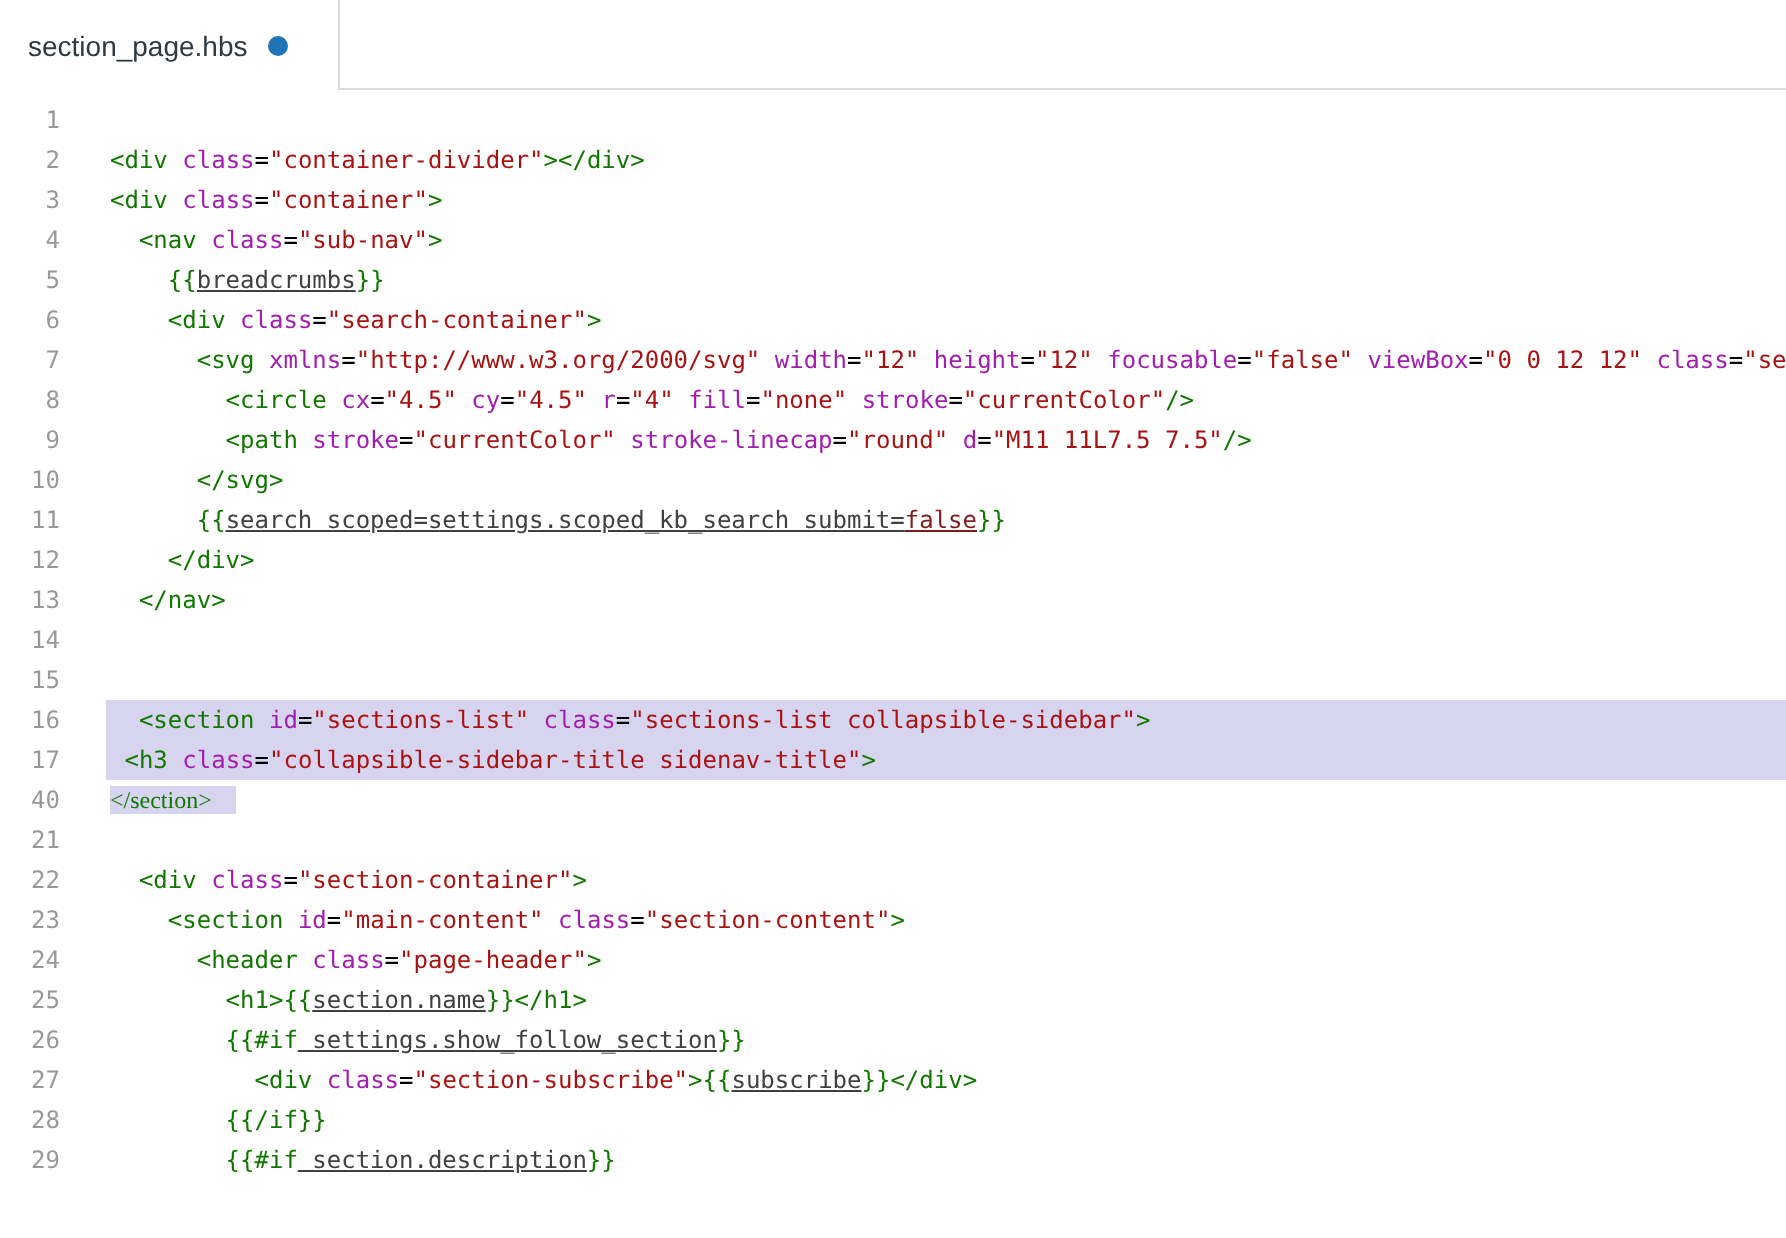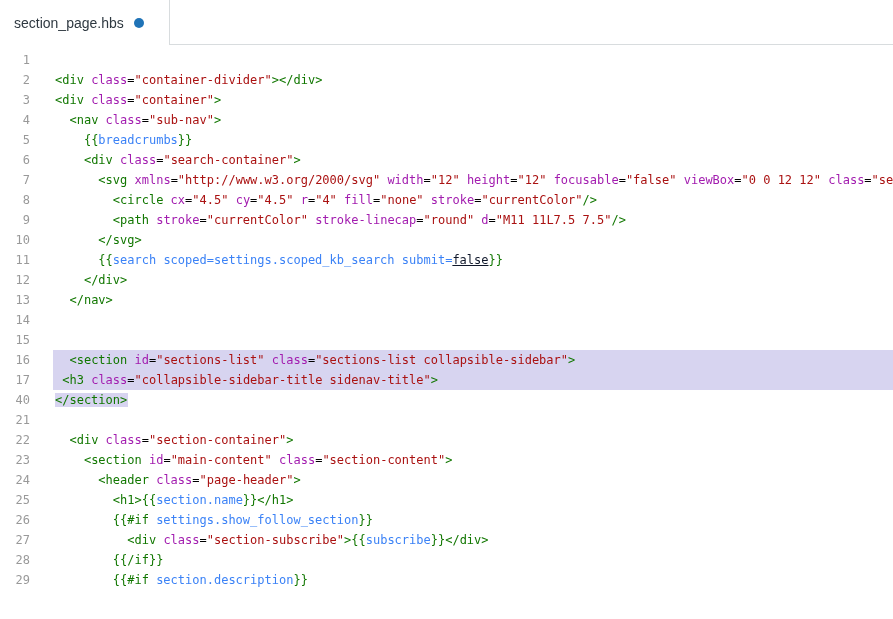--- a/index.html
+++ b/index.html
@@ -28,29 +28,29 @@
     font-size:12px;line-height:20px;cursor:text;
   }
   .row{display:flex;height:20px;}
   .gutter{
     width:53px;flex:none;box-sizing:border-box;
     padding-right:23px;text-align:right;color:#999999;
     -webkit-user-select:none;user-select:none;
   }
   .code{flex:1;white-space:pre;overflow:hidden;padding-left:2px;}
   .sel-full{background:#d7d4f0;}
-  .sel-text{background:#d7d4f0;padding-right:1px;}
+  .sel-text{background:#d7d4f0;padding-right:12px;font-family:Liberation Serif, serif;}
 
   
   .tok-p{color:#000000;}
   .tok-t{color:#117700;}
   .tok-a{color:#a21caf;}
   .tok-s{color:#aa1111;}
-  .tok-c{color:#3b82f6;}
-  .tok-k{color:#0f172a;text-decoration:underline;}
+  .tok-c{color:#404040;text-decoration:underline;}
+  .tok-k{color:#7f1d1d;text-decoration:underline;}
 </style>
 </head>
 <body>
 
 <div class="app">
   <div class="tabbar">
     <div class="tab">
       <span class="tab-label">section_page.hbs</span>
       <span class="dot"></span>
     </div>

